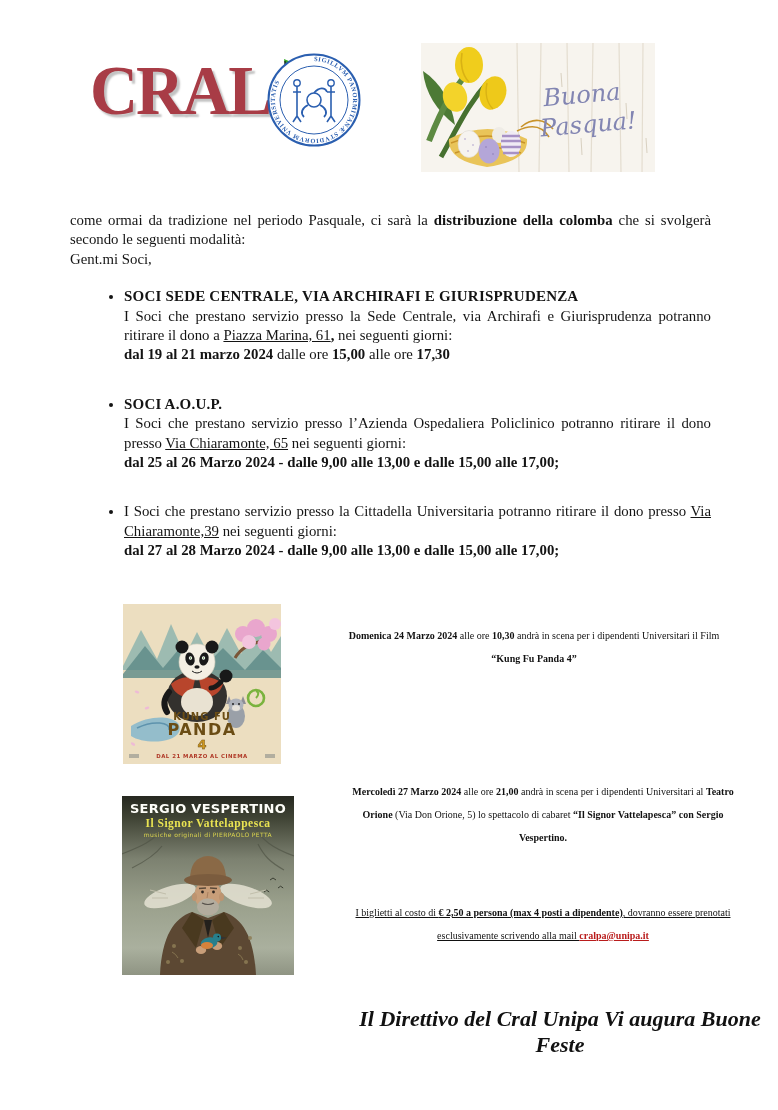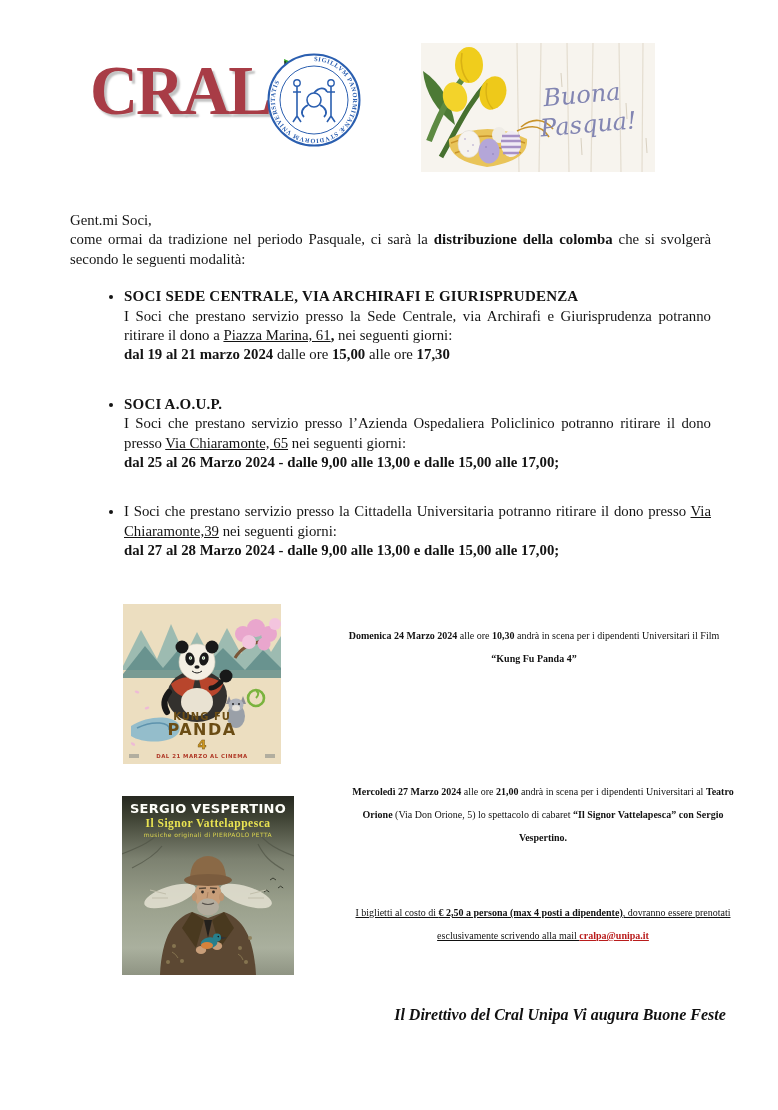--- a/index.html
+++ b/index.html
@@ -31,21 +31,21 @@
 
   
   .event-block{position:absolute;text-align:center;font-family:Liberation Serif, serif;
                font-size:10px;line-height:23px;color:#111;}
   .film-block{left:345px;top:624px;width:378px;}
   .show-block{left:338px;top:780px;width:410px;}
   .tickets-block{left:338px;top:901px;width:410px;}
   .email-link{font-weight:bold;text-decoration:underline;color:#b91c1c;}
   .closing-line{position:absolute;left:350px;top:1006px;width:420px;text-align:center;
                 font-family:"Liberation Serif",serif;font-weight:bold;font-style:italic;
-                font-size:16px;color:#111;}
+                font-size:22px;color:#111;}
 </style>
 </head>
 <body>
 
 <div class="page">
 
   <div class="cral-logo">
     <span class="cral-text">CRAL</span>
     <svg class="cral-figure" width="30" height="60" viewBox="0 0 30 60">
       <polygon points="10,1 29,9 12,16" fill="#33aa22"></polygon>
@@ -122,22 +122,22 @@
       <path d="M81,93 L99,93 M80,98 L100,98 M80,104 L100,104 M82,110 L98,110" stroke="#a791c5" stroke-width="2.4"></path>
     </g>
     <g transform="rotate(-5 160 65)" font-family="DejaVu Serif, serif" font-style="italic" fill="#8285b2" text-anchor="middle">
       <text x="162" y="60" font-size="24">Buona</text>
       <text x="166" y="90" font-size="24">Pasqua!</text>
     </g>
   </svg>
 
   <div class="content">
     <div class="intro">
+      <p><span>come ormai da tradizione nel periodo Pasquale, ci sarà la </span><span class="b">distribuzione della colomba</span><span> che si svolgerà secondo le seguenti modalità:</span></p>
       <p>Gent.mi Soci,</p>
-      <p><span>come ormai da tradizione nel periodo Pasquale, ci sarà la </span><span class="b">distribuzione della colomba</span><span> che si svolgerà secondo le seguenti modalità:</span></p>
     </div>
 
     <ul class="dist-list">
       <li>
         <div class="bullet-heading">SOCI SEDE CENTRALE, VIA ARCHIRAFI E GIURISPRUDENZA</div>
         <div class="bullet-body"><span>I Soci che prestano servizio presso la Sede Centrale, via Archirafi e Giurisprudenza potranno ritirare il dono a </span><span class="u">Piazza Marina, 61</span><span class="b">,</span><span> nei seguenti giorni:</span></div>
         <div><span class="b">dal 19 al 21 marzo 2024</span><span> dalle ore </span><span class="b">15,00</span><span> alle ore </span><span class="b">17,30</span></div>
       </li>
       <li>
         <div class="bullet-heading">SOCI A.O.U.P.</div>

